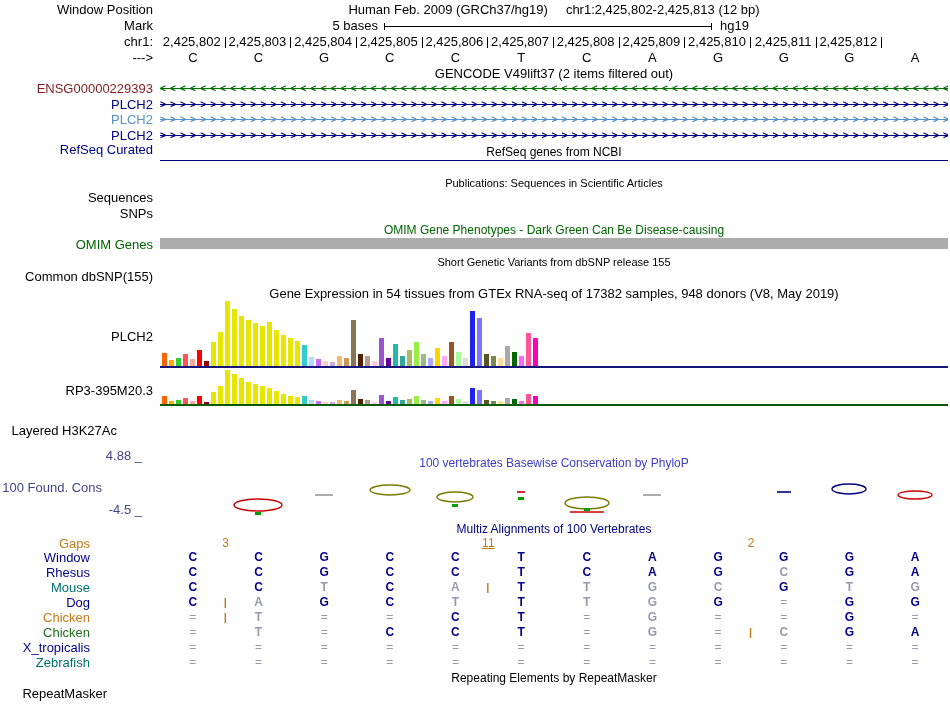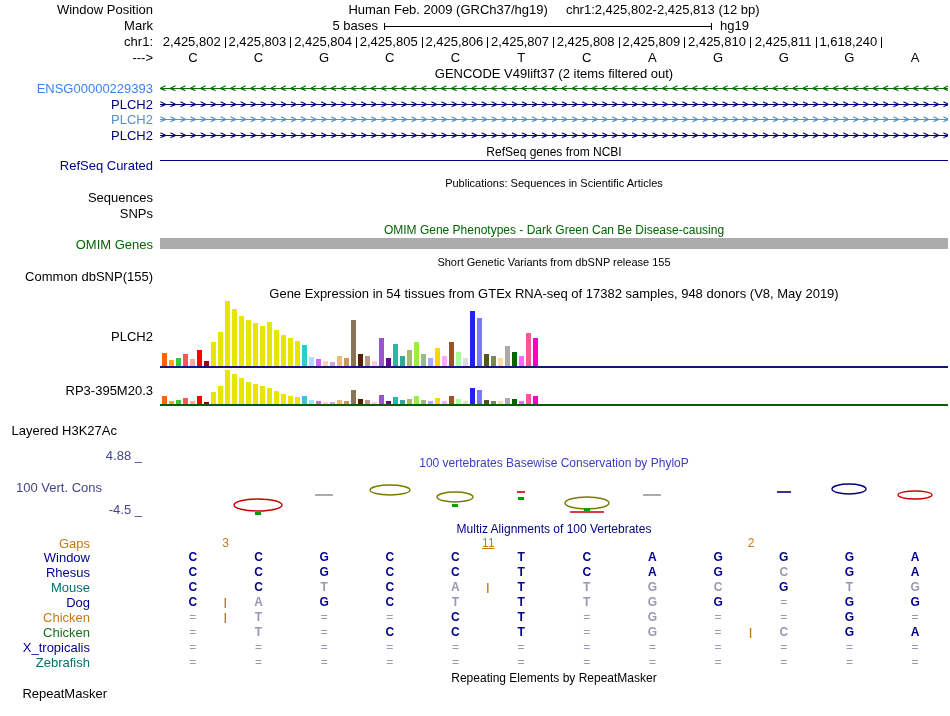--- a/index.html
+++ b/index.html
@@ -53,21 +53,21 @@
       <div class="ruler-cell"><span>2,425,802</span><span class="tick"></span></div>
       <div class="ruler-cell"><span>2,425,803</span><span class="tick"></span></div>
       <div class="ruler-cell"><span>2,425,804</span><span class="tick"></span></div>
       <div class="ruler-cell"><span>2,425,805</span><span class="tick"></span></div>
       <div class="ruler-cell"><span>2,425,806</span><span class="tick"></span></div>
       <div class="ruler-cell"><span>2,425,807</span><span class="tick"></span></div>
       <div class="ruler-cell"><span>2,425,808</span><span class="tick"></span></div>
       <div class="ruler-cell"><span>2,425,809</span><span class="tick"></span></div>
       <div class="ruler-cell"><span>2,425,810</span><span class="tick"></span></div>
       <div class="ruler-cell"><span>2,425,811</span><span class="tick"></span></div>
-      <div class="ruler-cell"><span>1,618,240</span><span class="tick"></span></div>
+      <div class="ruler-cell"><span>2,425,812</span><span class="tick"></span></div>
     </div>
 
   <div class="tlabel" style="top:50px">---&gt;</div>
   <div class="cells" style="top:50px" id="base-cells">
       <div class="base-cell">C</div>
       <div class="base-cell">C</div>
       <div class="base-cell">G</div>
       <div class="base-cell">C</div>
       <div class="base-cell">C</div>
       <div class="base-cell">T</div>
@@ -75,21 +75,21 @@
       <div class="base-cell">A</div>
       <div class="base-cell">G</div>
       <div class="base-cell">G</div>
       <div class="base-cell">G</div>
       <div class="base-cell">A</div>
     </div>
 
   <div class="ctitle" style="top:66px">GENCODE V49lift37 (2 items filtered out)</div>
   <div class="abs" style="top:81px;left:0;width:950px" id="gencode-tracks">
       <div class="gene-row">
-        <div class="sp-label" style="width: 153px; color: #3b82f6;">ENSG00000229393</div>
+        <div class="sp-label" style="width: 153px; color: #7f1d1d;">ENSG00000229393</div>
         <div class="gene-glyph">
           <div class="gene-line" style="background: rgb(0, 112, 0);"></div>
           <div class="gene-chevrons" style="color: rgb(0, 112, 0);">&lt;&lt;&lt;&lt;&lt;&lt;&lt;&lt;&lt;&lt;&lt;&lt;&lt;&lt;&lt;&lt;&lt;&lt;&lt;&lt;&lt;&lt;&lt;&lt;&lt;&lt;&lt;&lt;&lt;&lt;&lt;&lt;&lt;&lt;&lt;&lt;&lt;&lt;&lt;&lt;&lt;&lt;&lt;&lt;&lt;&lt;&lt;&lt;&lt;&lt;&lt;&lt;&lt;&lt;&lt;&lt;&lt;&lt;&lt;&lt;&lt;&lt;&lt;&lt;&lt;&lt;&lt;&lt;&lt;&lt;&lt;&lt;&lt;&lt;&lt;&lt;&lt;&lt;&lt;&lt;&lt;&lt;&lt;&lt;&lt;&lt;&lt;&lt;&lt;&lt;</div>
         </div>
       </div>
       <div class="gene-row">
         <div class="sp-label" style="width: 153px; color: rgb(0, 0, 128);">PLCH2</div>
         <div class="gene-glyph">
           <div class="gene-line" style="background: rgb(0, 0, 128);"></div>
           <div class="gene-chevrons" style="color: rgb(0, 0, 128);">&gt;&gt;&gt;&gt;&gt;&gt;&gt;&gt;&gt;&gt;&gt;&gt;&gt;&gt;&gt;&gt;&gt;&gt;&gt;&gt;&gt;&gt;&gt;&gt;&gt;&gt;&gt;&gt;&gt;&gt;&gt;&gt;&gt;&gt;&gt;&gt;&gt;&gt;&gt;&gt;&gt;&gt;&gt;&gt;&gt;&gt;&gt;&gt;&gt;&gt;&gt;&gt;&gt;&gt;&gt;&gt;&gt;&gt;&gt;&gt;&gt;&gt;&gt;&gt;&gt;&gt;&gt;&gt;&gt;&gt;&gt;&gt;&gt;&gt;&gt;&gt;&gt;&gt;&gt;&gt;&gt;&gt;&gt;&gt;&gt;&gt;&gt;&gt;&gt;&gt;</div>
@@ -106,21 +106,21 @@
         <div class="sp-label" style="width: 153px; color: rgb(0, 0, 128);">PLCH2</div>
         <div class="gene-glyph">
           <div class="gene-line" style="background: rgb(0, 0, 128);"></div>
           <div class="gene-chevrons" style="color: rgb(0, 0, 128);">&gt;&gt;&gt;&gt;&gt;&gt;&gt;&gt;&gt;&gt;&gt;&gt;&gt;&gt;&gt;&gt;&gt;&gt;&gt;&gt;&gt;&gt;&gt;&gt;&gt;&gt;&gt;&gt;&gt;&gt;&gt;&gt;&gt;&gt;&gt;&gt;&gt;&gt;&gt;&gt;&gt;&gt;&gt;&gt;&gt;&gt;&gt;&gt;&gt;&gt;&gt;&gt;&gt;&gt;&gt;&gt;&gt;&gt;&gt;&gt;&gt;&gt;&gt;&gt;&gt;&gt;&gt;&gt;&gt;&gt;&gt;&gt;&gt;&gt;&gt;&gt;&gt;&gt;&gt;&gt;&gt;&gt;&gt;&gt;&gt;&gt;&gt;&gt;&gt;&gt;</div>
         </div>
       </div>
     </div>
 
   <div class="ctitle mid" style="top:145px">RefSeq genes from NCBI</div>
   <div class="hline" style="top: 160px; height: 1px; background: rgb(0, 0, 128);" id="refseq-line"></div>
-  <div class="tlabel" style="top: 158px; color: rgb(0, 0, 128);" id="refseq-label">RefSeq Curated</div>
+  <div class="tlabel" style="top: 142px; color: rgb(0, 0, 128);" id="refseq-label">RefSeq Curated</div>
 
   <div class="ctitle small" style="top:176px">Publications: Sequences in Scientific Articles</div>
   <div class="tlabel" style="top:190px">Sequences</div>
   <div class="tlabel" style="top:206px">SNPs</div>
 
   <div class="ctitle mid" style="top: 223px; color: rgb(0, 100, 0);" id="omim-title">OMIM Gene Phenotypes - Dark Green Can Be Disease-causing</div>
   <div class="tlabel" style="top: 237px; color: rgb(0, 100, 0);" id="omim-label">OMIM Genes</div>
   <div class="hline" style="top: 238px; height: 11px; background: rgb(172, 172, 172);" id="omim-bar"></div>
 
   <div class="ctitle small" style="top:255px">Short Genetic Variants from dbSNP release 155</div>
@@ -258,21 +258,21 @@
       <line x1="357" x2="365" y1="44" y2="44" stroke="#C80000" stroke-width="1.6"></line>
       <rect x="358" y="49" width="6" height="3" fill="#00A000"></rect>
       <ellipse cx="427" cy="55" rx="22" ry="6" fill="none" stroke="#7A7A00" stroke-width="1.4"></ellipse>
       <line x1="410" x2="444" y1="64" y2="64" stroke="#C80000" stroke-width="1.6"></line>
       <rect x="424" y="60" width="6" height="3" fill="#00A000"></rect>
       <line x1="483" x2="501" y1="47" y2="47" stroke="#999999" stroke-width="1.6"></line>
       <line x1="617" x2="631" y1="44" y2="44" stroke="#000080" stroke-width="1.6"></line>
       <ellipse cx="689" cy="41" rx="17" ry="5" fill="none" stroke="#000080" stroke-width="1.4"></ellipse>
       <ellipse cx="755" cy="47" rx="17" ry="4" fill="none" stroke="#C80000" stroke-width="1.4"></ellipse>
     </svg>
-  <div class="tlabel" style="top: 480px; width: 102px; color: rgb(68, 68, 140);" id="phylop-name">100 Vert. Cons</div>
+  <div class="tlabel" style="top: 480px; width: 102px; color: rgb(68, 68, 140);" id="phylop-name">100 Found. Cons</div>
   <div class="tlabel" style="top: 502px; width: 142px; color: rgb(68, 68, 140);" id="phylop-min">-4.5 _</div>
 
   <div class="ctitle mid" style="top: 522px; color: rgb(0, 0, 128);" id="multiz-title">Multiz Alignments of 100 Vertebrates</div>
   <div class="abs" style="top:536px;left:0;width:950px;height:14px" id="gaps-row">
     <div class="sp-label" id="gaps-label" style="color: rgb(200, 120, 21);">Gaps</div>
   <div class="gap-num" style="left: 215.67px; color: rgb(200, 120, 21);">3</div>
       <div class="gap-num" style="left: 478.35px; color: rgb(200, 120, 21); text-decoration: underline;">11</div>
       <div class="gap-num" style="left: 741.03px; color: rgb(200, 120, 21);">2</div>
     </div>
   <div class="abs" style="top:550px;left:0;width:950px" id="multiz-rows">

